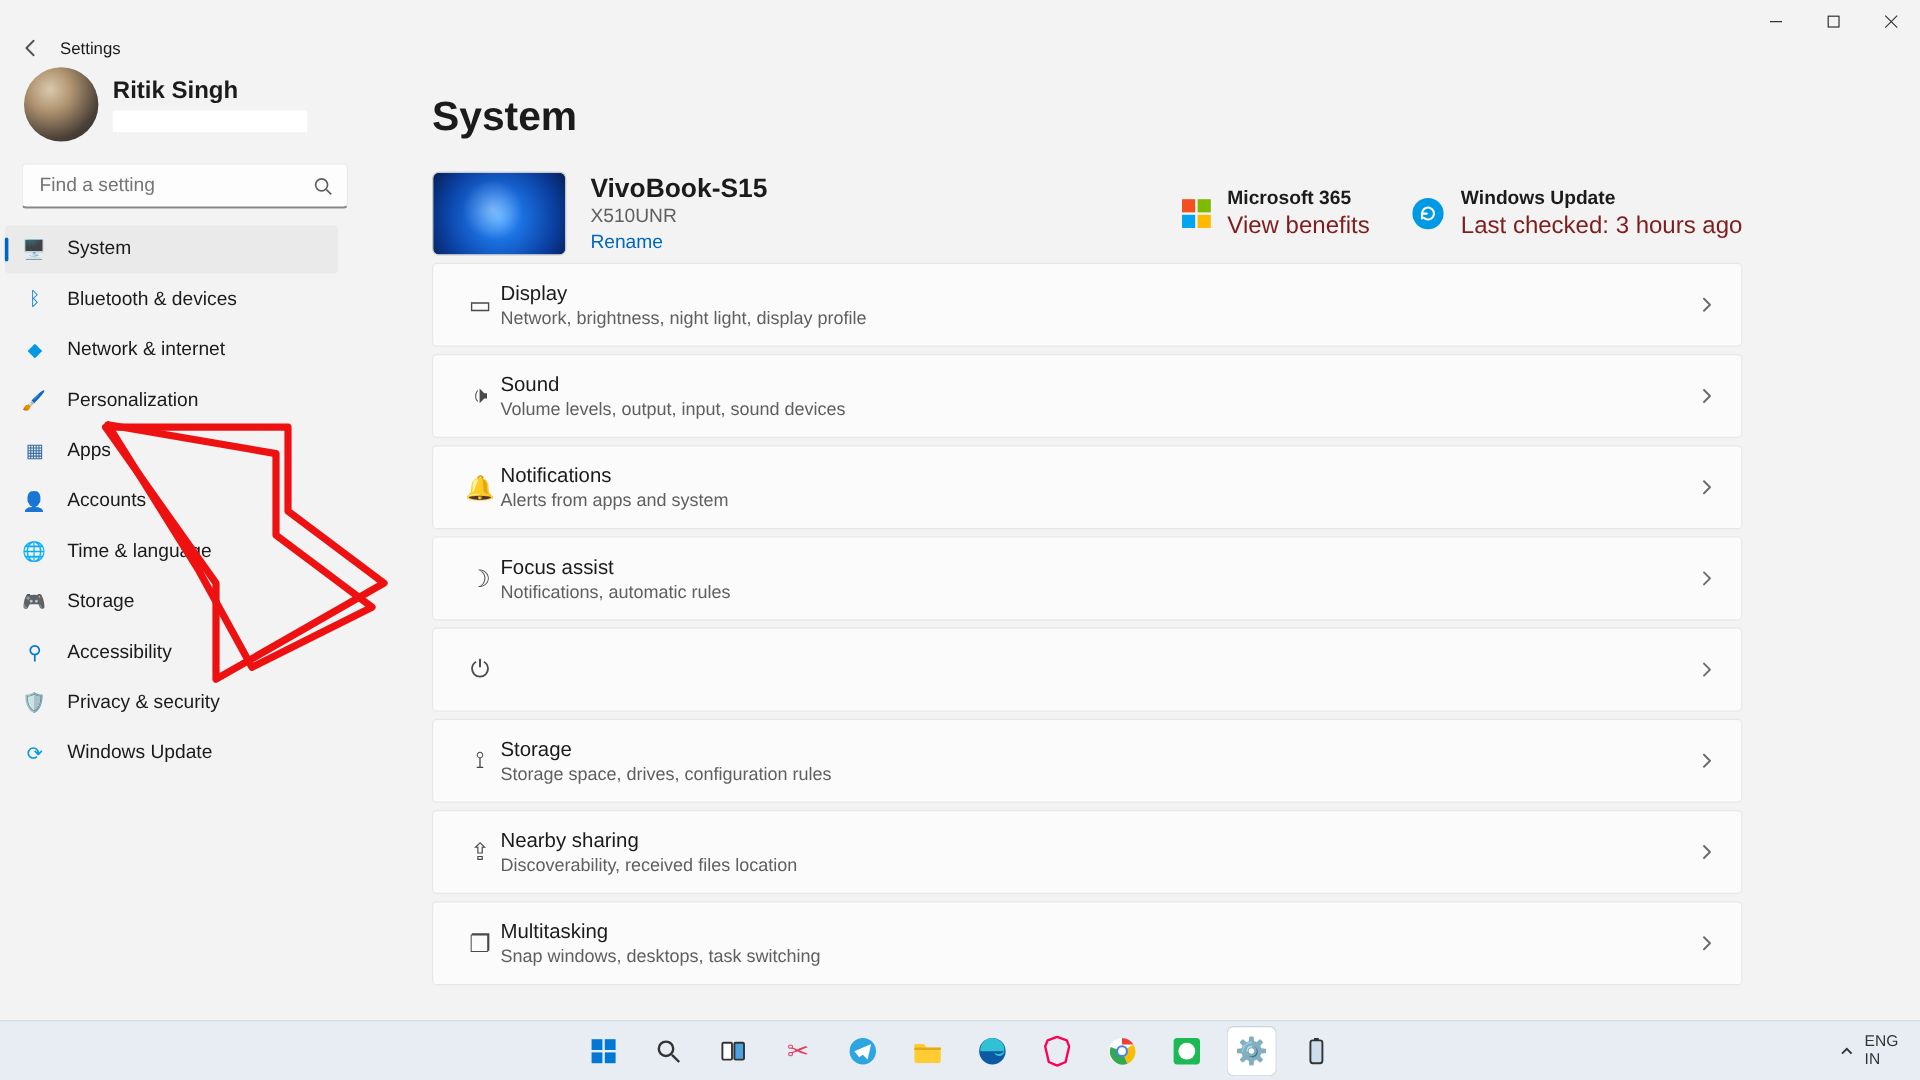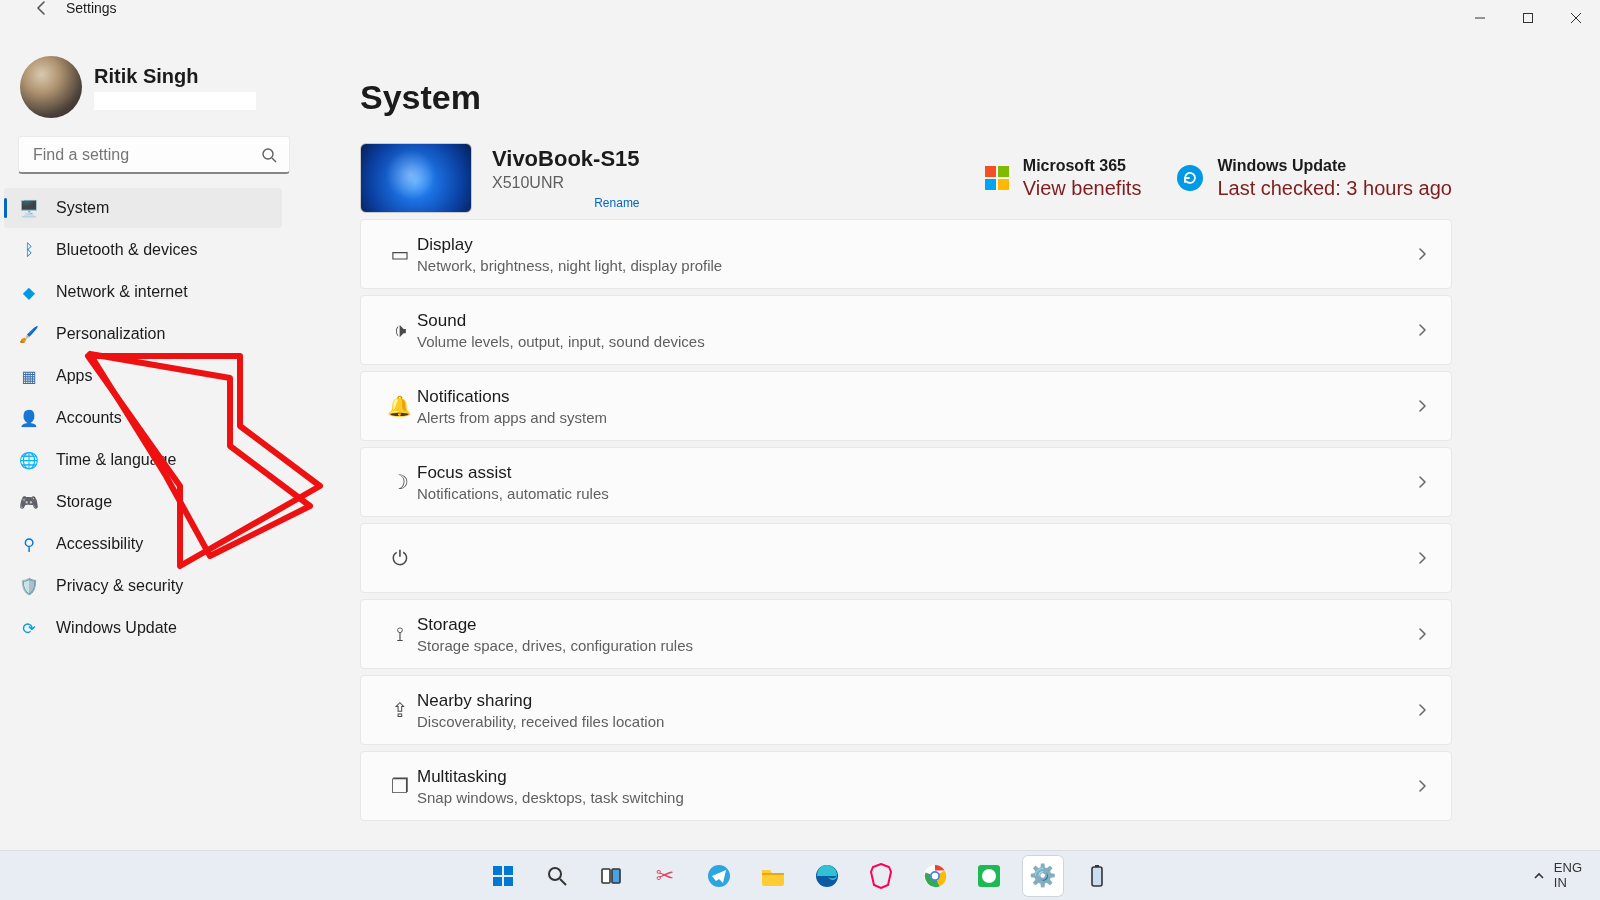--- a/index.html
+++ b/index.html
@@ -1,17 +1,17 @@
 <!DOCTYPE html>
 <html><head>
 <meta charset="utf-8">
 <style>
   * { box-sizing: border-box; }
   html, body { margin: 0; padding: 0; width: 1600px; height: 900px; font-family: "Segoe UI", Arial, sans-serif; background: #f3f3f3; overflow: hidden; color: #1b1b1b; }
-  .titlebar { position: absolute; top:0; left:0; right:0; height: 48px; display:flex; align-items:flex-start; padding-left: 32px; }
+  .titlebar { position: absolute; top:0; left:0; right:0; height: 48px; display:flex; align-items:flex-end; padding-left: 16px; }
   .back-arrow { width:20px; display:flex; justify-content:center; align-items:center; color:#555; font-size:18px; }
   .title { margin-left: 14px; font-size: 14px; }
   .win-controls { position:absolute; right:0; top:0; display:flex; }
   .win-btn { width:48px; height:36px; display:flex; align-items:center; justify-content:center; color:#333; }
   .sidebar { position:absolute; top:48px; left:0; width:300px; padding: 8px 18px 0 18px; }
   .profile { display:flex; align-items:center; gap:12px; margin-bottom:18px; padding-left:2px; }
   .avatar { width:62px; height:62px; border-radius:50%; background: radial-gradient(circle at 35% 30%, #d9c9b0 0%, #b09470 30%, #4a4038 70%, #2b2620 100%); }
   .profile-name { font-weight:600; font-size:20px; }
   .profile-sub { width:162px; height:18px; background:#fff; margin-top:4px; }
   .search { position:relative; width:272px; height:38px; background:#fdfdfd; border:1px solid #e9e9e9; border-bottom:2px solid #868686; border-radius:4px; display:flex; align-items:center; padding:0 12px; margin-bottom:14px; }
@@ -22,21 +22,21 @@
   .nav-item.selected { background:#eaeaea; }
   .nav-item.selected::before { content:""; position:absolute; left:0; top:10px; bottom:10px; width:3px; background:#0067c0; border-radius:2px; }
   .nav-ico { width:22px; height:22px; margin-right:16px; display:flex; align-items:center; justify-content:center; font-size:16px; }
   .main { position:absolute; top:60px; left:360px; right:148px; }
   .page-title { font-size:34px; font-weight:600; margin: 18px 0 26px 0; }
   .device-row { display:flex; align-items:center; gap:20px; margin-bottom:6px; }
   .device-thumb { width:112px; height:70px; border-radius:6px; border:1px solid #c9c9c9; background: radial-gradient(circle at 50% 55%, #3fa0ff 0%, #1b6fe0 30%, #0a3fa0 70%, #071f55 100%); position:relative; overflow:hidden; }
   .device-thumb::after{ content:""; position:absolute; inset:0; background: radial-gradient(circle at 45% 45%, rgba(255,255,255,0.35) 0%, rgba(255,255,255,0) 35%);}
   .device-texts .dn { font-size:22px; font-weight:600; }
   .device-texts .dm { font-size:16px; color:#5f5f5f; margin-top:2px; }
-  .device-texts .dr { font-size:12px; color:#0067c0; margin-top:4px;text-align:right; }
+  .device-texts .dr { font-size:16px; color:#0067c0; margin-top:4px; }
   .status-cards { margin-left:auto; display:flex; gap:36px; align-items:center; }
   .status-card { display:flex; align-items:center; gap:14px; }
   .ms-logo { width:24px; height:24px; display:grid; grid-template-columns:1fr 1fr; grid-template-rows:1fr 1fr; gap:2px; }
   .ms-logo div:nth-child(1){background:#f25022;} .ms-logo div:nth-child(2){background:#7fba00;}
   .ms-logo div:nth-child(3){background:#00a4ef;} .ms-logo div:nth-child(4){background:#ffb900;}
   .wu-icon { width:26px; height:26px; border-radius:50%; background:#0099e5; display:flex; align-items:center; justify-content:center; color:#fff; }
   .status-card .st { font-size:16px; font-weight:600; }
   .status-card .ss { font-size:20px; color:#7f1d1d; margin-top:2px; }
   .cards { display:flex; flex-direction:column; gap:6px; }
   .card { background:#fbfbfb; border:1px solid #e7e7e7; border-radius:4px; height:70px; display:flex; align-items:center; padding:0 22px; }

